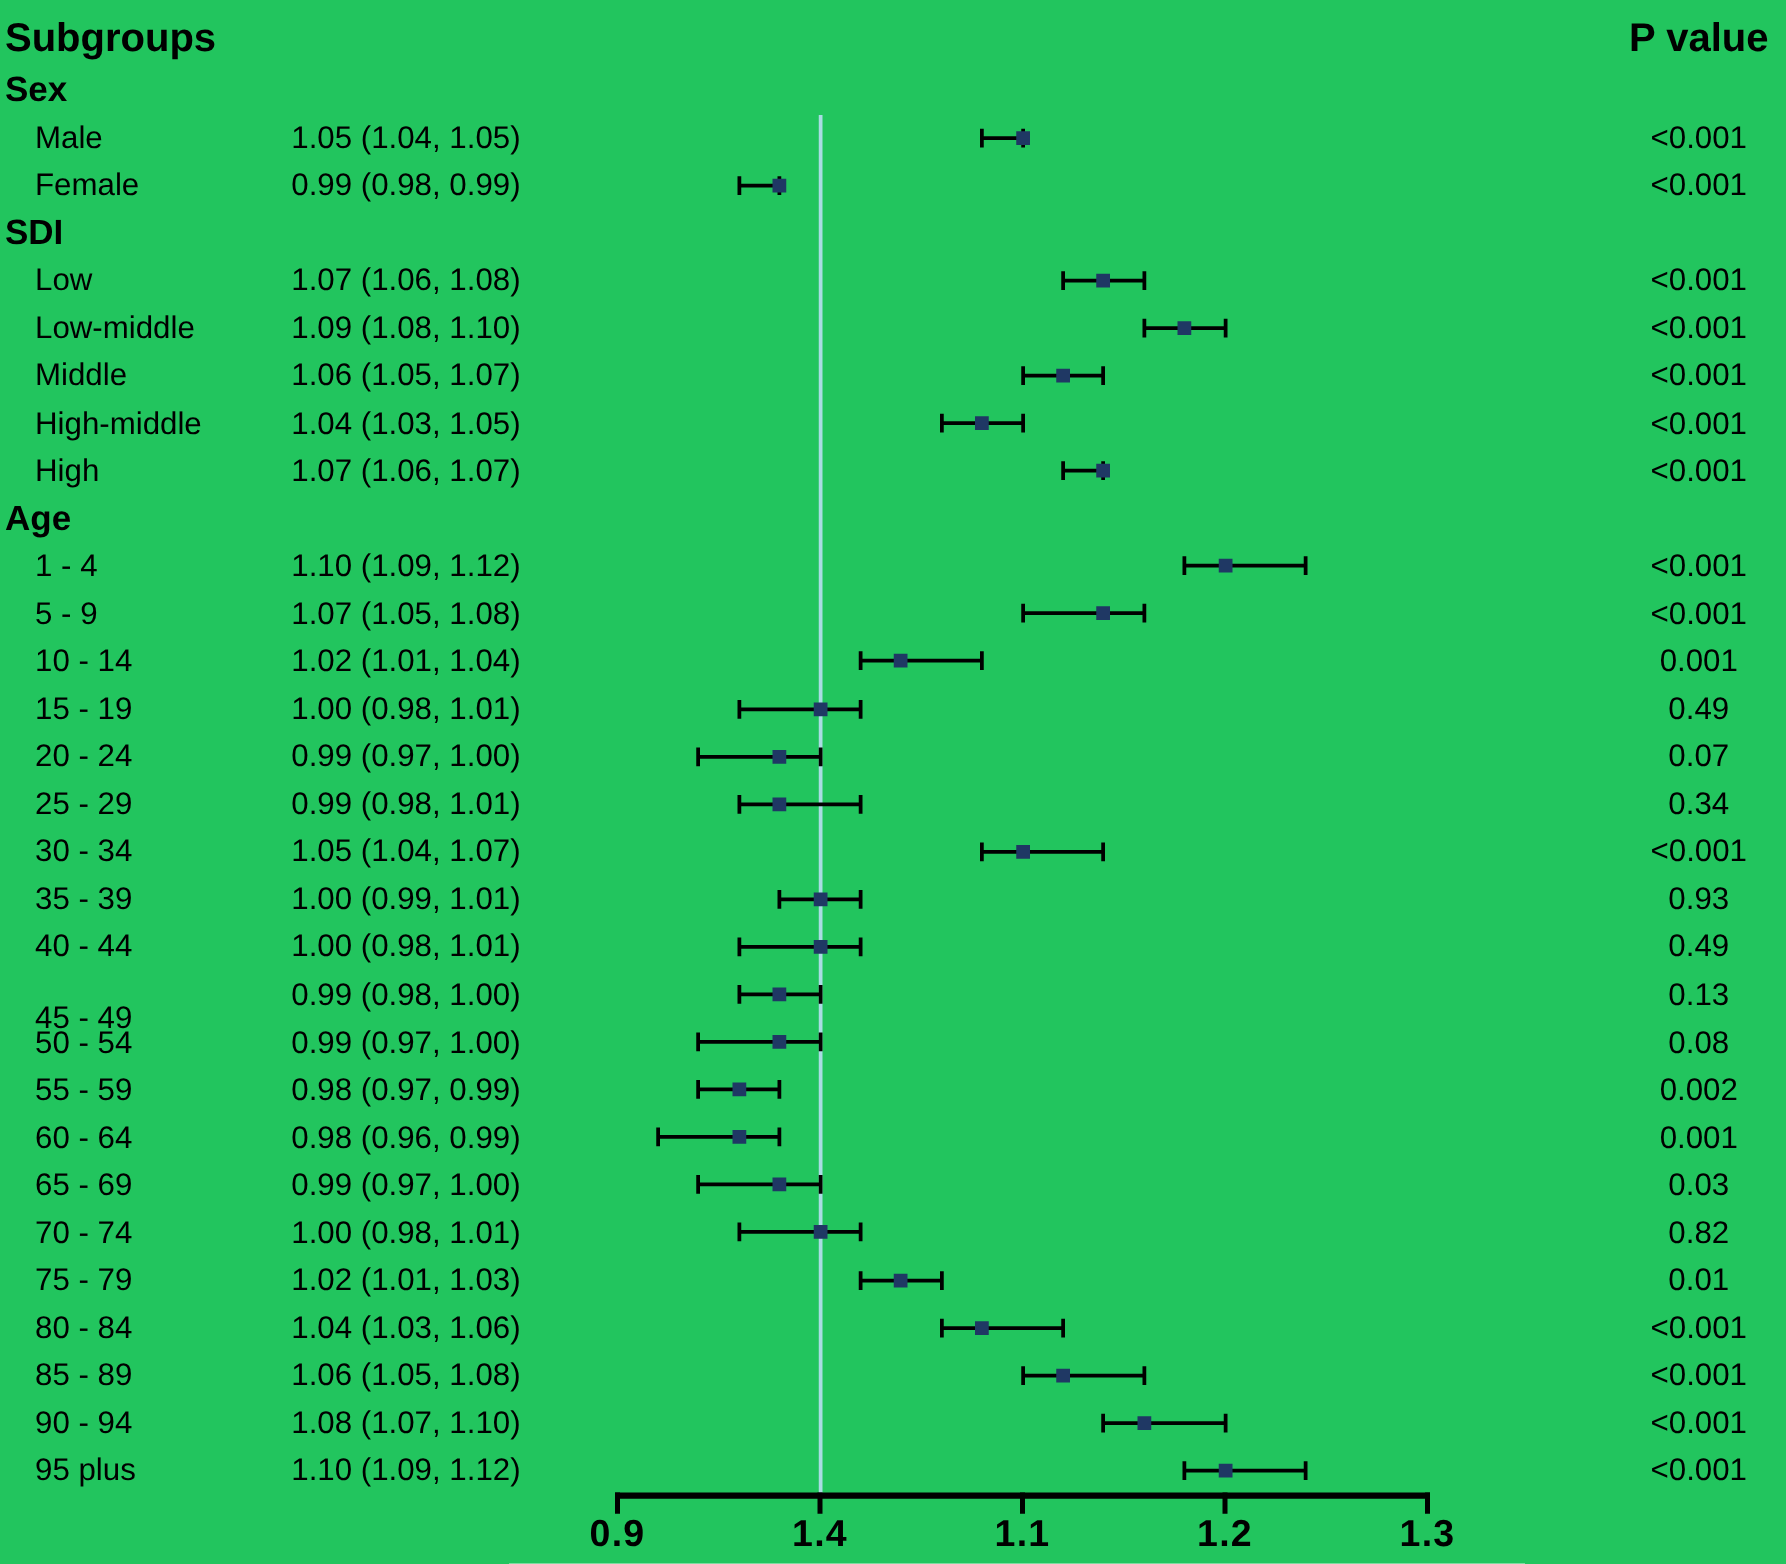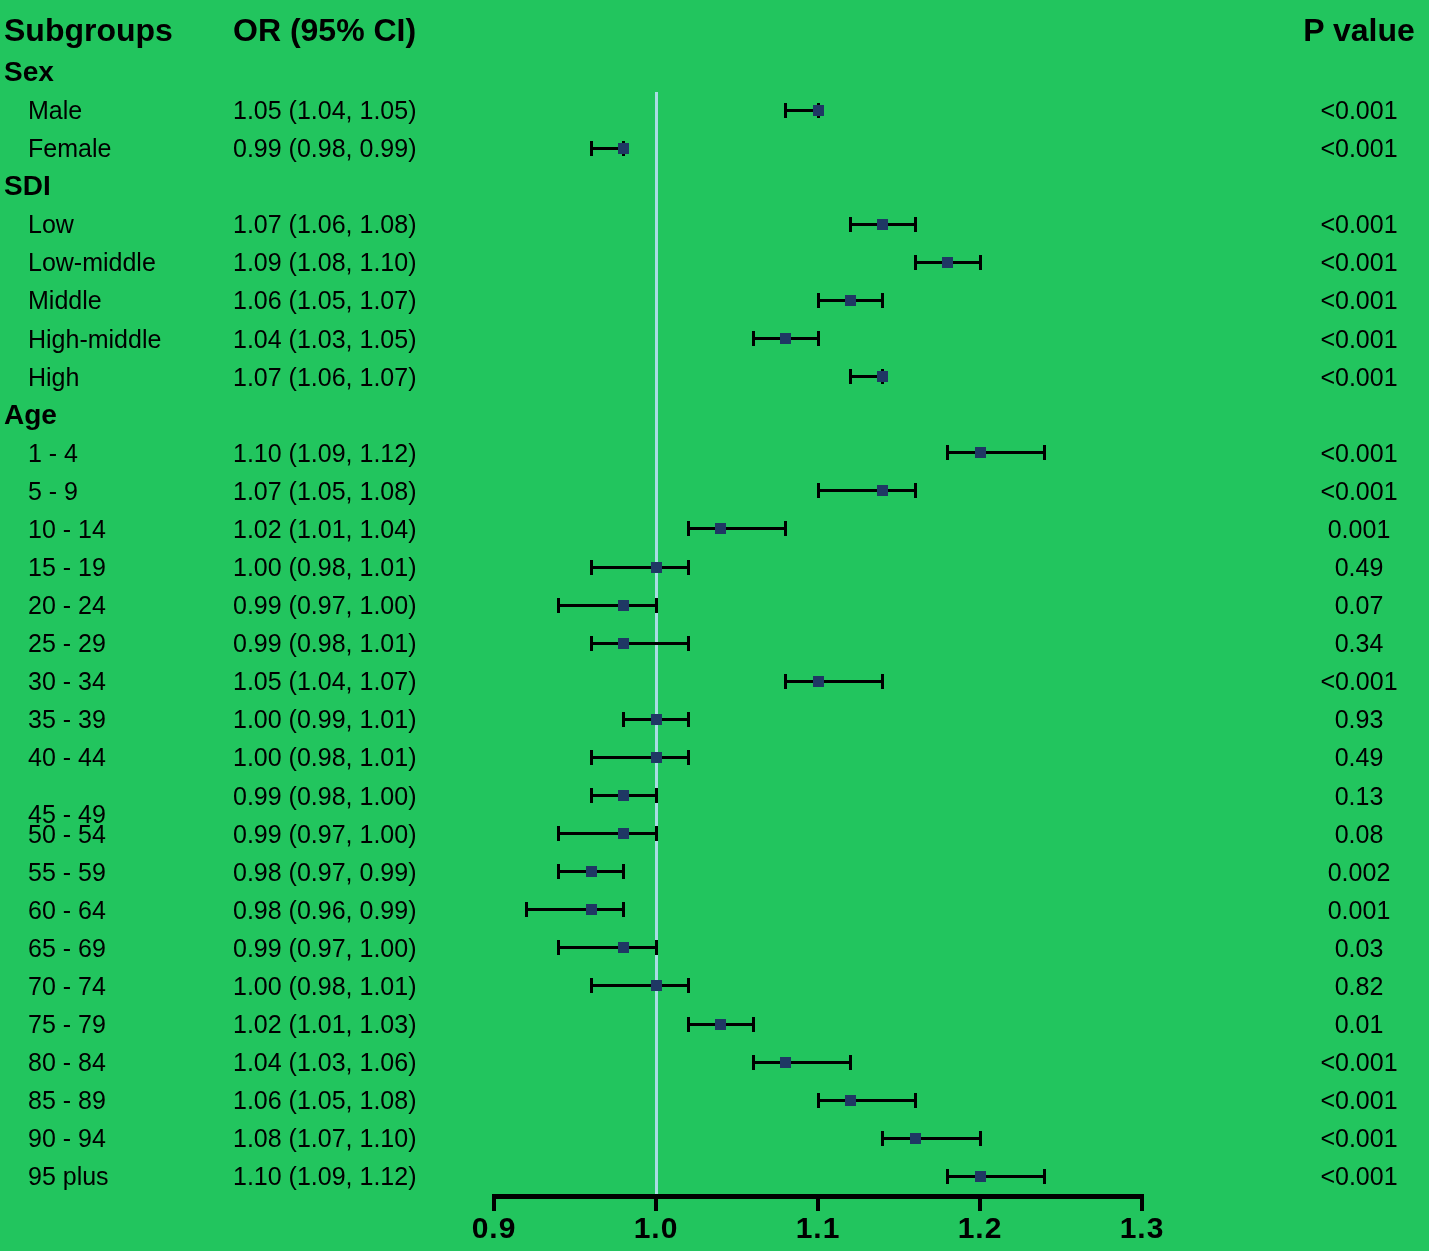--- a/index.html
+++ b/index.html
@@ -25,21 +25,20 @@
   .tick-label {
     position:absolute; width:90px; text-align:center; font-weight:bold;
     font-size:30px; letter-spacing:1px; top:1212px; line-height:32px;
   }
 </style>
 </head>
 <body>
 
 <div class="canvas">
   <div class="hdr" id="hdr-subgroups">Subgroups</div>
-  <div class="hdr" id="hdr-or">OR (95% CI)</div>
   <div class="hdr" id="hdr-p">P value</div>
   <div id="plot-layer">
       <div class="ref-line" style="left: 654.5px; top: 92px; width: 3px; height: 1104px; background: rgb(169, 220, 227);"></div>
       <div class="row-label group-label" style="top: 53px;">Sex</div>
       <div class="row-label item-label" style="top: 91.08px;">Male</div>
       <div class="or-text" style="top: 91.08px;">1.05 (1.04, 1.05)</div>
       <div class="p-text" style="top: 91.08px;">&lt;0.001</div>
       <div class="eb-line" style="left: 785.6px; top: 108.58px; width: 32.4px; height: 3px; background: rgb(0, 0, 0);"></div>
       <div class="eb-cap" style="left: 784.1px; top: 102.58px; width: 3px; height: 15px; background: rgb(0, 0, 0);"></div>
       <div class="eb-cap" style="left: 816.5px; top: 102.58px; width: 3px; height: 15px; background: rgb(0, 0, 0);"></div>
@@ -225,21 +224,21 @@
       <div class="or-text" style="top: 1157.32px;">1.10 (1.09, 1.12)</div>
       <div class="p-text" style="top: 1157.32px;">&lt;0.001</div>
       <div class="eb-line" style="left: 947.6px; top: 1174.82px; width: 97.2px; height: 3px; background: rgb(0, 0, 0);"></div>
       <div class="eb-cap" style="left: 946.1px; top: 1168.82px; width: 3px; height: 15px; background: rgb(0, 0, 0);"></div>
       <div class="eb-cap" style="left: 1043.3px; top: 1168.82px; width: 3px; height: 15px; background: rgb(0, 0, 0);"></div>
       <div class="marker" style="left: 974.5px; top: 1170.82px; width: 11px; height: 11px; background: rgb(31, 56, 100);"></div>
       <div class="axis-line" style="left: 492px; top: 1194px; width: 652px; height: 5px; background: rgb(0, 0, 0);"></div>
       <div class="axis-tick" style="left: 492px; top: 1194px; width: 4px; height: 17px; background: rgb(0, 0, 0);"></div>
       <div class="tick-label" style="left: 449px; text-align: center;">0.9</div>
       <div class="axis-tick" style="left: 654px; top: 1194px; width: 4px; height: 17px; background: rgb(0, 0, 0);"></div>
-      <div class="tick-label" style="left: 611px;">1.0</div>
+      <div class="tick-label" style="left: 611px;">1.4</div>
       <div class="axis-tick" style="left: 816px; top: 1194px; width: 4px; height: 17px; background: rgb(0, 0, 0);"></div>
       <div class="tick-label" style="left: 773px;">1.1</div>
       <div class="axis-tick" style="left: 978px; top: 1194px; width: 4px; height: 17px; background: rgb(0, 0, 0);"></div>
       <div class="tick-label" style="left: 935px;">1.2</div>
       <div class="axis-tick" style="left: 1140px; top: 1194px; width: 4px; height: 17px; background: rgb(0, 0, 0);"></div>
       <div class="tick-label" style="left: 1097px;">1.3</div>
     </div>
 </div>
 
 </body></html>

